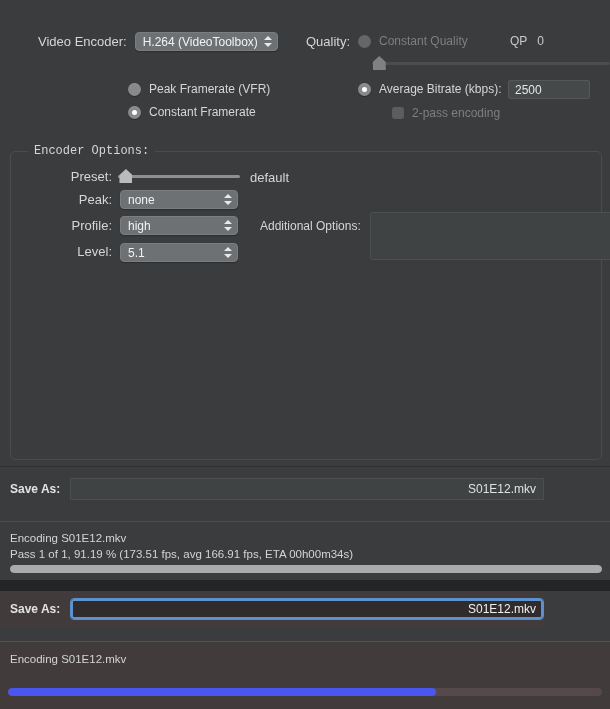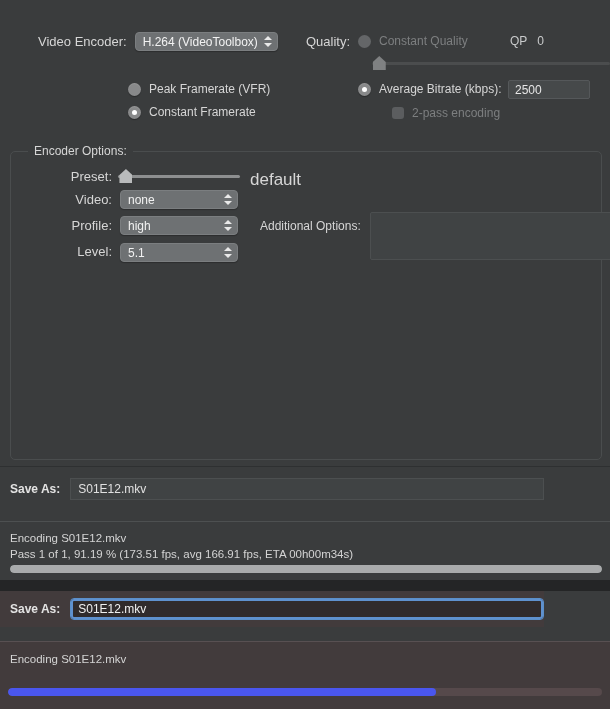--- a/index.html
+++ b/index.html
@@ -131,20 +131,21 @@
   }
   .saveas-bar .sa-label {
     font-size: 12px; font-weight: bold; color: #e3e3e3;
     margin-left: 10px; white-space: nowrap;
   }
   .saveas-input {
     margin-left: 10px; flex: 1; margin-right: 0;
     height: 22px; box-sizing: border-box;
     display: flex; align-items: center; padding: 0 7px;
     font-size: 12px;
+    justify-content: flex-end;
   }
   .saveas-input.plain {
     background: #404344; border: 1px solid #4c4f50; color: #e0e0e0;
   }
   .saveas-input.focused {
     background: #302b2c;
     border: 1px solid #5b8fc9;
     outline: 2px solid #5f91cf;
     outline-offset: -3px;
     border-radius: 4px;
@@ -216,33 +217,33 @@
     <div class="tfield" style="position:absolute; left:508px; top:80px; width:82px;">
       <span>2500</span>
     </div>
 
     <div class="row check" style="left:374px; top:106px;padding-left:18px;">
       <span class="box"></span>
       <span class="clabel">2-pass encoding</span>
     </div>
 
     <div class="groupbox" style="left:10px; top:151px; width:590px; height:307px;"></div>
-    <div class="group-title" style="left:28px; top:144px;">Encoder Options:</div>
+    <div class="group-title" style="left:28px; top:144px;font-family:Liberation Mono, monospace;">Encoder Options:</div>
 
     <div class="row" style="left:40px; top:169px;">
       <span class="lbl" style="display:inline-block; width:72px;">Preset:</span>
     </div>
     <div class="slider" style="position:absolute; left:118px; top:168px; width:122px;">
       <div class="track"></div>
       <div class="knob" id="preset-knob" style="left: calc(2% - 1px);"></div>
     </div>
-    <div style="position:absolute; left:250px; top:170px; font-size:17px; color:#d6d6d6;">default</div>
+    <div style="position:absolute; left:250px; top:170px; font-size:13px; color:#d6d6d6;">default</div>
 
     <div class="row" style="left:40px; top:192px;">
-      <span class="lbl" style="display:inline-block; width:72px;">Video:</span>
+      <span class="lbl" style="display:inline-block; width:72px;">Peak:</span>
     </div>
     <div class="combo" style="position:absolute; left:120px; top:190px; width:118px;">
       <span class="cval">none</span>
       <span class="chev"></span>
     </div>
 
     <div class="row" style="left:40px; top:218px;">
       <span class="lbl" style="display:inline-block; width:72px;">Profile:</span>
     </div>
     <div class="combo" style="position:absolute; left:120px; top:216px; width:118px;">

